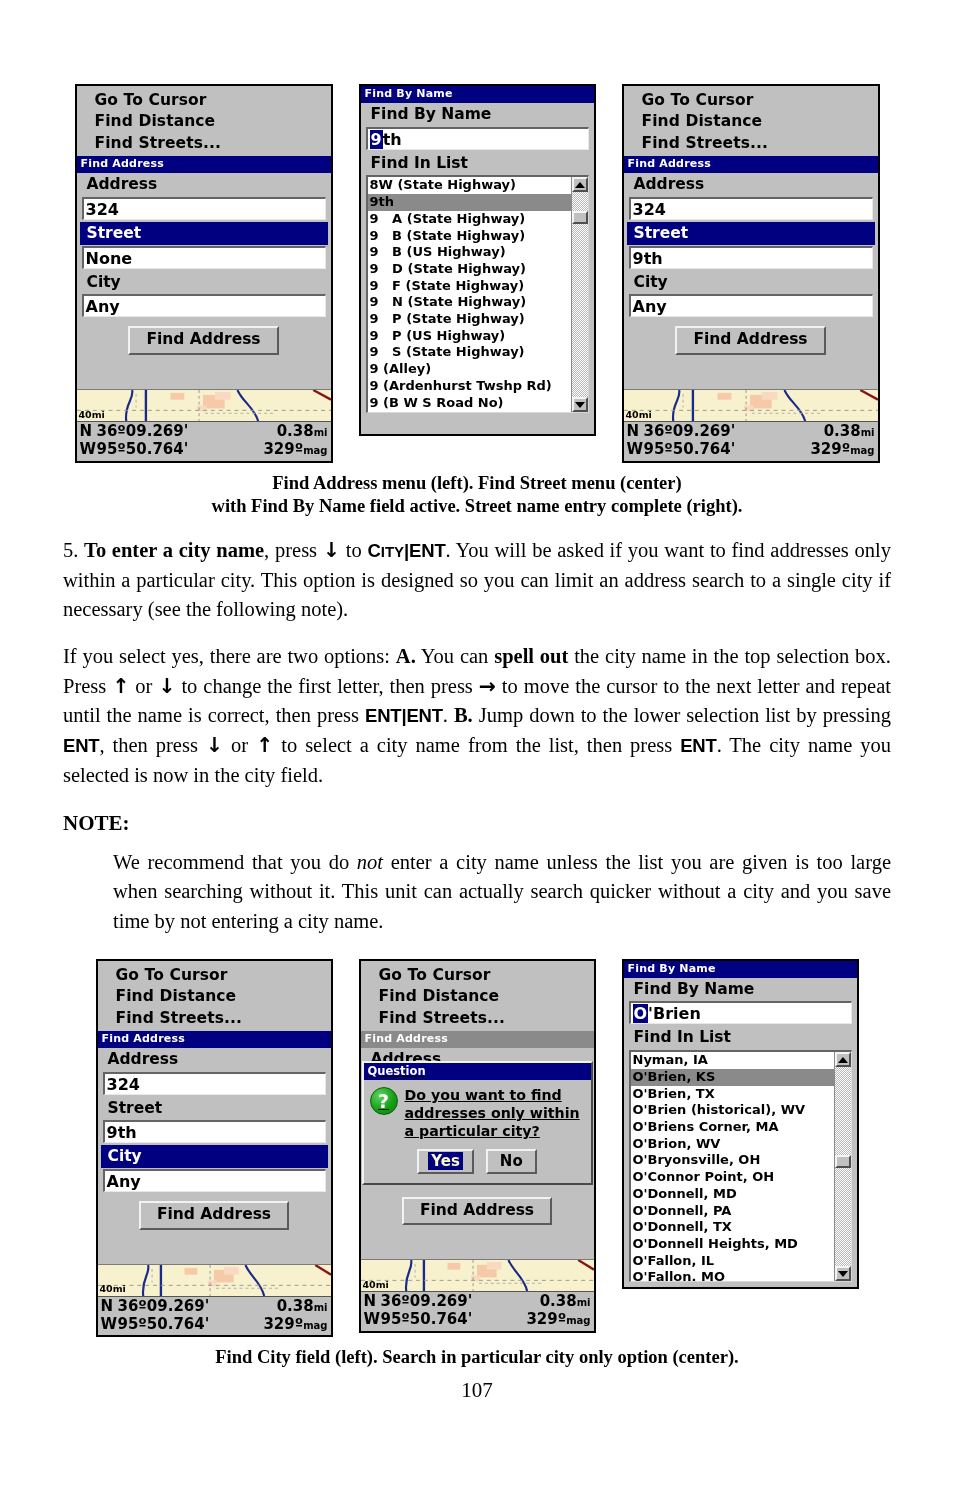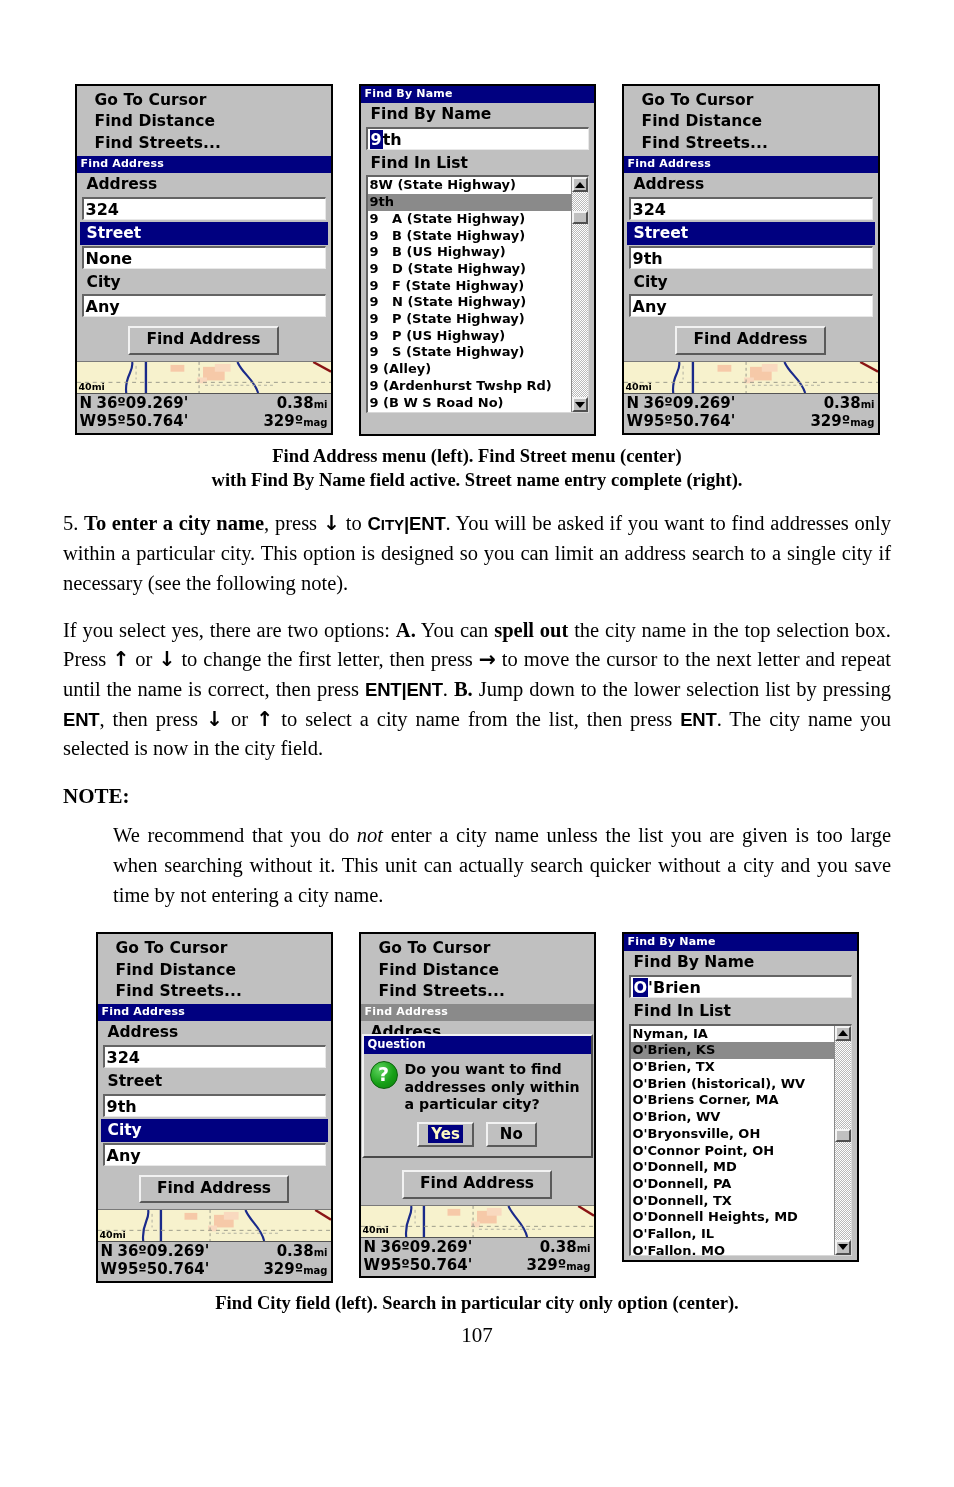--- a/index.html
+++ b/index.html
@@ -99,20 +99,21 @@
     line-height: 1.15;
   }
 
   
   .mapstrip {
     position: relative;
     height: 32px;
     background: #3b82f6;
     border-top: 1px solid #7a7a7a;
     overflow: hidden;
+    margin-top: 28px;
   }
   .mapstrip .scale {
     position: absolute;
     left: 2px; bottom: 2px;
     font-size: 9.5px;
     font-weight: bold;
     color: #000;
     z-index: 5;
     line-height: 1;
   }
@@ -191,20 +192,21 @@
 
   
   .dialog {
     position: absolute;
     background: #c0c0c0;
     border-top: 2px solid #f2f2f2;
     border-left: 2px solid #f2f2f2;
     border-right: 2px solid #4a4a4a;
     border-bottom: 2px solid #4a4a4a;
     z-index: 20;
+    text-decoration: underline;
   }
   .dlg-title {
     background: #000080;
     color: #fff;
     font-size: 11.5px;
     font-weight: bold;
     padding: 1px 0 2px 4px;
     line-height: 1.25;
   }
   .dlg-body { display: flex; padding: 7px 6px 2px 6px; gap: 7px; }

